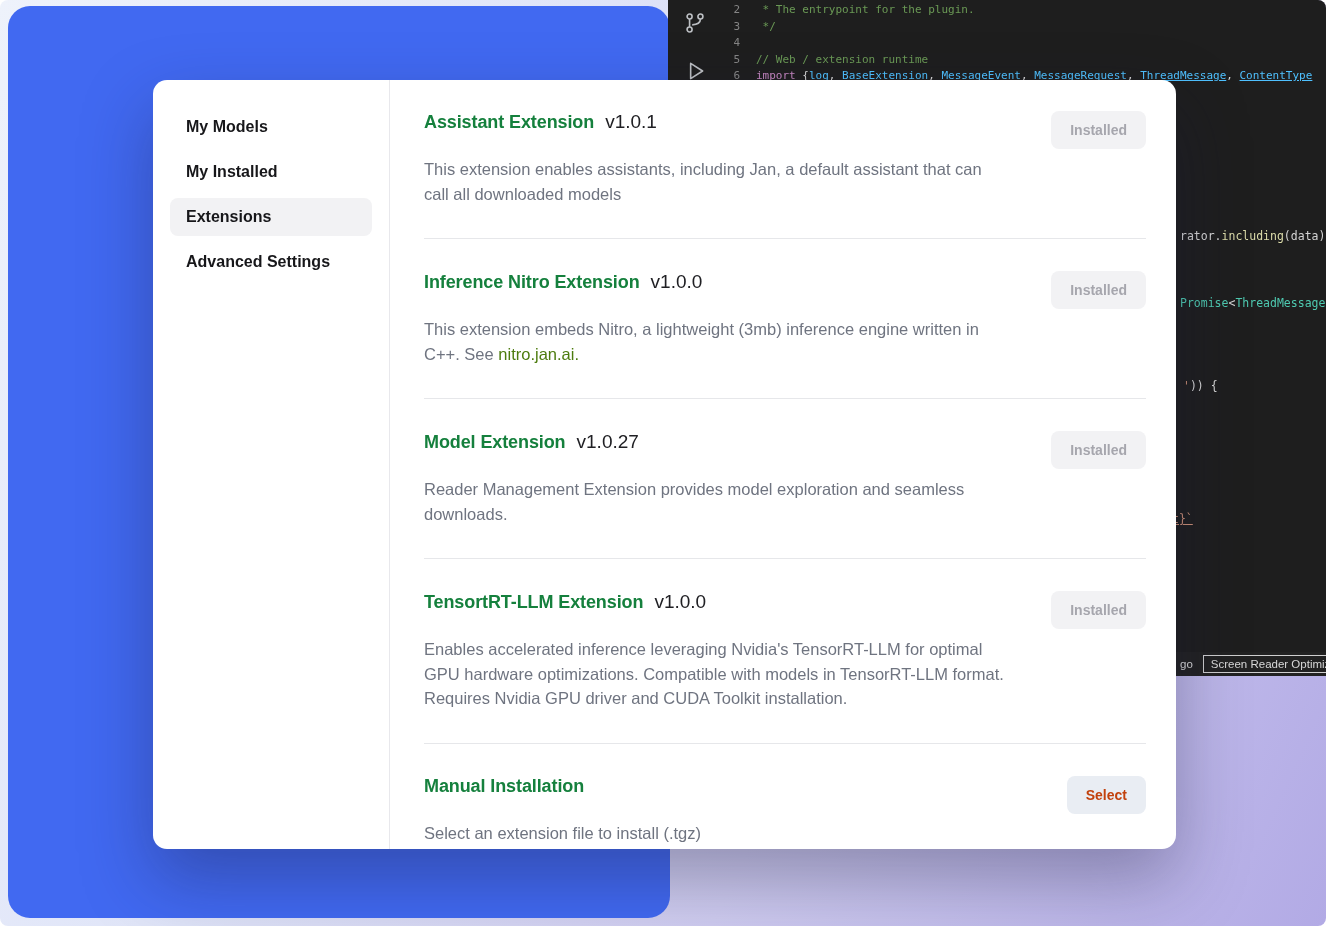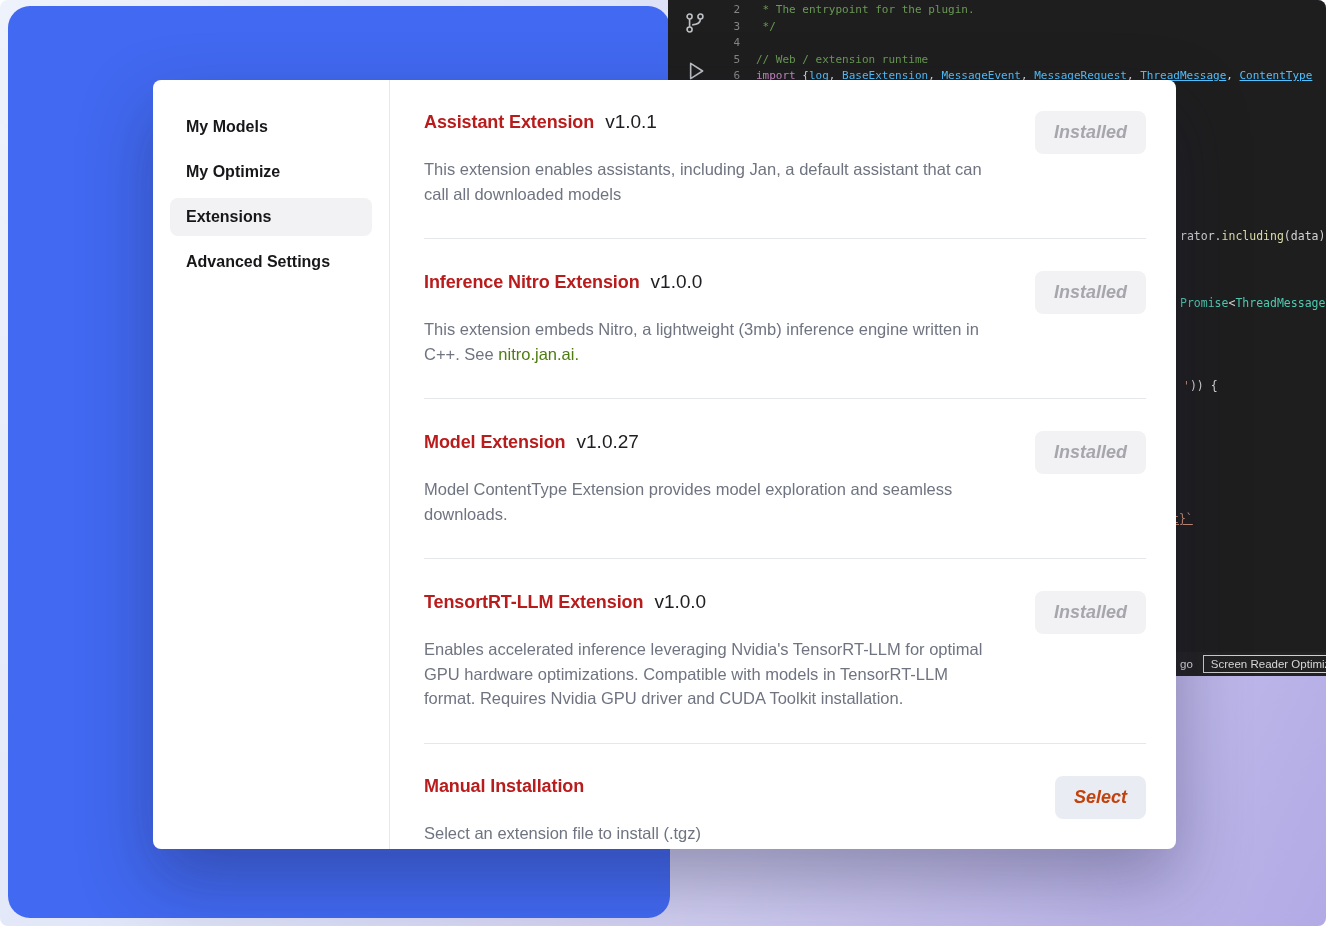--- a/index.html
+++ b/index.html
@@ -52,45 +52,45 @@
     position: absolute; left: 0; bottom: 0; width: 100%; height: 24px;
     background: #222222; display: flex; align-items: center;
     font-size: 11.5px; color: #d8d8d8; white-space: nowrap;
   }
   .status-go { margin-left: 512px; }
   .sr-badge { margin-left: 10px; border: 1px solid #cfcfcf; padding: 2px 7px; }
 
   
   .modal {
     position: absolute; left: 153px; top: 80px; width: 1023px; height: 769px;
-    background: #ffffff; border-radius: 8px; overflow: hidden;
+    background: #ffffff; border-radius: 14px; overflow: hidden;
     box-shadow: 0 30px 70px rgba(25, 25, 60, 0.35);
     display: flex;
   }
   .sidebar { width: 237px; flex: none; border-right: 1px solid #e8e8ec; padding-top: 28px; }
   .nav-item {
     margin: 0 17px 7px; padding: 10px 16px; border-radius: 8px;
     font-size: 16px; font-weight: 600; color: #17171a; cursor: pointer;
   }
   .nav-item.active { background: #f2f2f4; }
 
   .content { flex: 1; padding: 26px 30px 0 34px; overflow: hidden; }
   .divider { border-top: 1px solid #e6e7ea; }
   .ext-row { display: flex; align-items: flex-start; padding: 32px 0; }
   .ext-row.first { padding-top: 5px; }
   .ext-info { flex: 1; padding-right: 36px; }
   .title-line { display: flex; align-items: baseline; gap: 11px; }
-  .ext-title { font-size: 18px; font-weight: 700; color: #b91c1c; letter-spacing: -0.1px; }
+  .ext-title { font-size: 18px; font-weight: 700; color: #15803d; letter-spacing: -0.1px; }
   .ext-version { font-size: 19px; color: #202024; }
   .ext-desc { margin-top: 24px; font-size: 16.5px; line-height: 24.5px; color: #6f7480; max-width: 580px; }
   .ext-desc a { color: #4d7c0f; text-decoration: none; cursor: pointer; }
 
   .btn {
     flex: none; border: 0; border-radius: 8px; padding: 11px 19px;
-    font-size: 18px; font-family: inherit; cursor: pointer; font-style: italic;
+    font-size: 14px; font-family: inherit; cursor: pointer;
   }
   .btn.installed { background: #f2f2f4; color: #a6a6ad; font-weight: 600; }
   .btn.select    { background: #e9edf3; color: #c2410c; font-weight: 700; }
 </style>
 </head>
 <body>
 
 <div class="page">
 
   <div class="blue-panel"></div>
@@ -122,21 +122,21 @@
 
     <div class="statusbar">
       <span class="status-go">go</span>
       <span class="sr-badge">Screen Reader Optimize</span>
     </div>
   </div>
 
   <div class="modal">
     <aside class="sidebar" id="sidebar">
         <div class="nav-item">My Models</div>
-        <div class="nav-item">My Optimize</div>
+        <div class="nav-item">My Installed</div>
         <div class="nav-item active">Extensions</div>
         <div class="nav-item">Advanced Settings</div>
       </aside>
     <main class="content" id="ext-list">
         <section class="ext-row first">
           <div class="ext-info">
             <div class="title-line">
               <span class="ext-title">Assistant Extension</span>
               <span class="ext-version">v1.0.1</span>
             </div>
@@ -155,21 +155,21 @@
           </div>
           <button class="btn installed">Installed</button>
         </section>
         <div class="divider"></div>
         <section class="ext-row">
           <div class="ext-info">
             <div class="title-line">
               <span class="ext-title">Model Extension</span>
               <span class="ext-version">v1.0.27</span>
             </div>
-            <p class="ext-desc">Model ContentType Extension provides model exploration and seamless downloads.</p>
+            <p class="ext-desc">Reader Management Extension provides model exploration and seamless downloads.</p>
           </div>
           <button class="btn installed">Installed</button>
         </section>
         <div class="divider"></div>
         <section class="ext-row">
           <div class="ext-info">
             <div class="title-line">
               <span class="ext-title">TensortRT-LLM Extension</span>
               <span class="ext-version">v1.0.0</span>
             </div>

